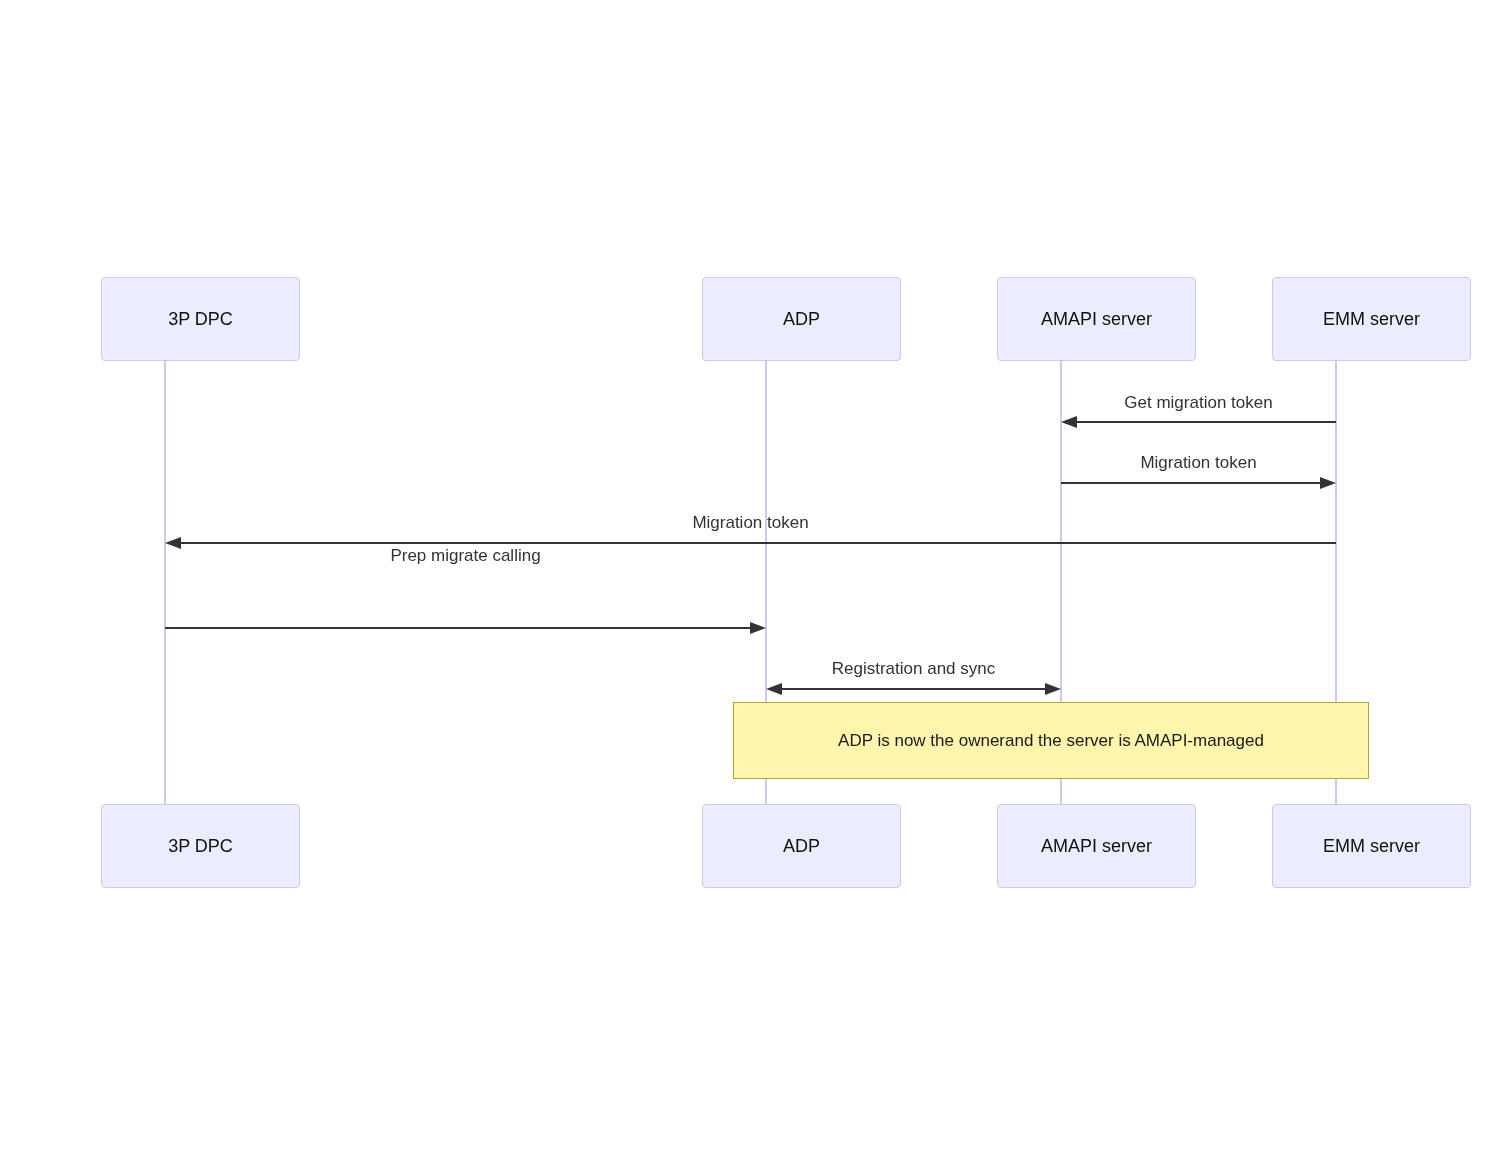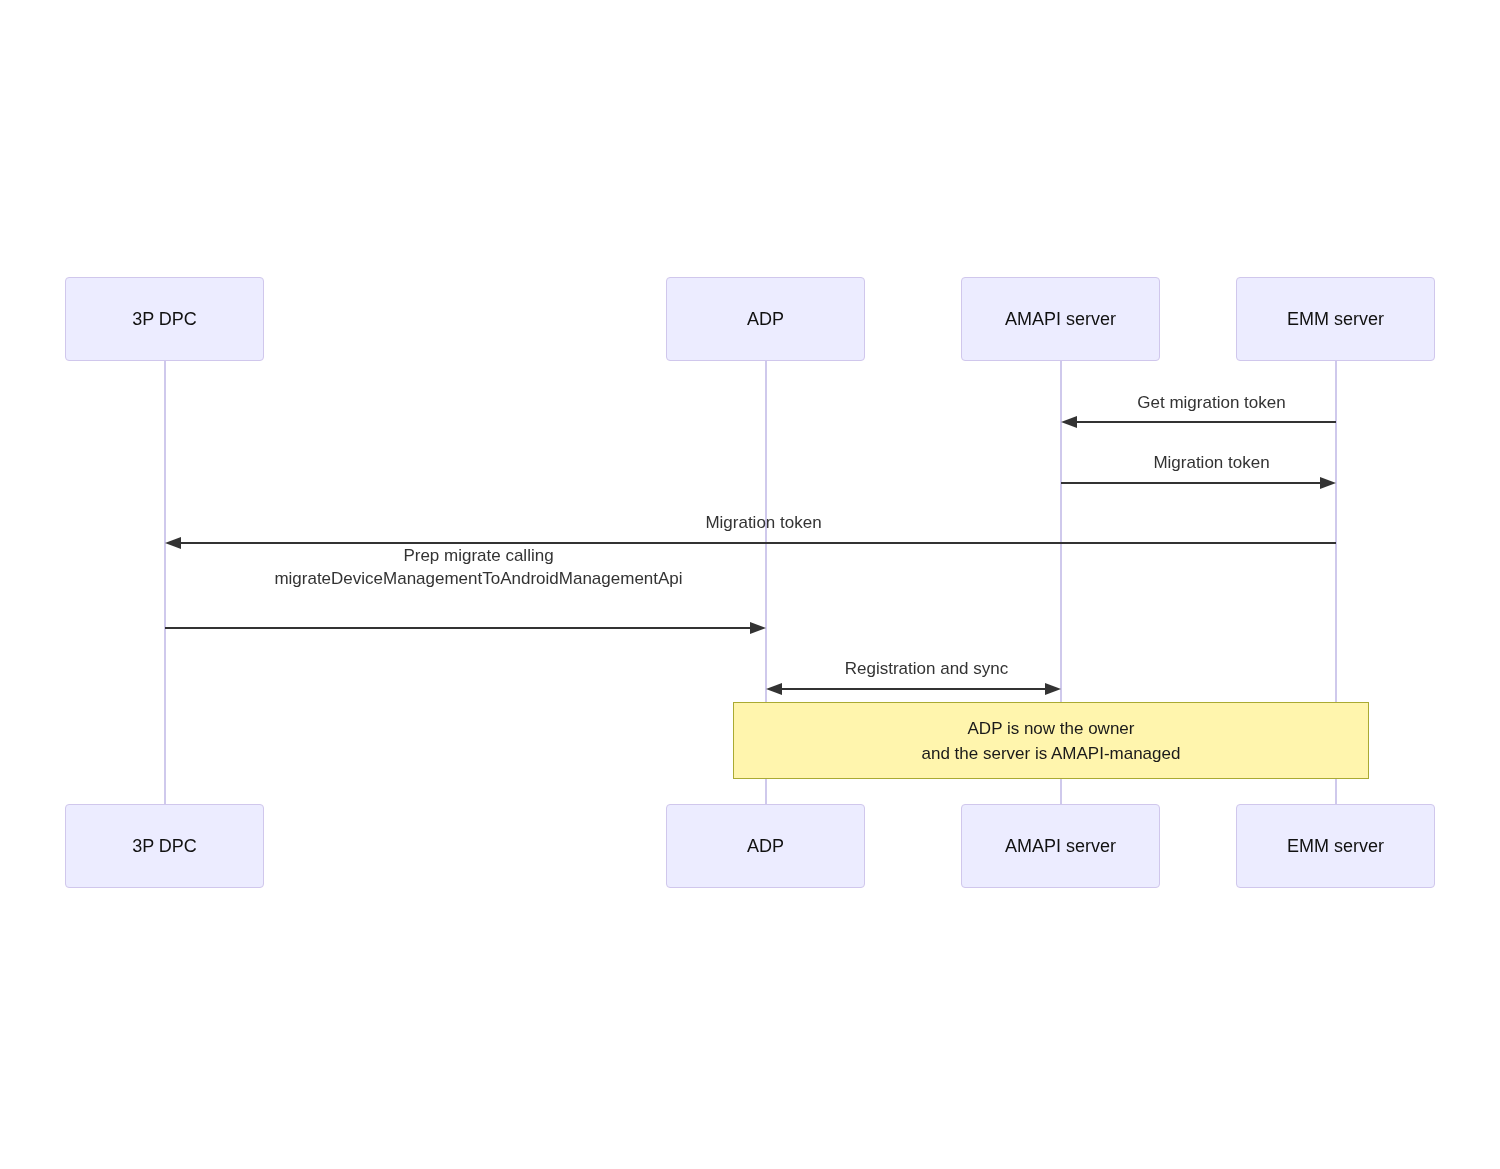--- a/index.html
+++ b/index.html
@@ -28,29 +28,29 @@
     height: 84px;
     background: #ECECFF;
     border: 1px solid #d0c7ec;
     border-radius: 4px;
     box-sizing: border-box;
     display: flex;
     align-items: center;
     justify-content: center;
     font-size: 18px;
     color: #111111;
+    margin-left: 36px;
   }
   .msg-label {
     position: absolute;
     text-align: center;
     font-size: 17px;
     color: #333333;
     line-height: 23px;
     white-space: nowrap;
-    padding-left: 13px;
   }
   .msg-line {
     position: absolute;
     height: 2px;
     background: #333333;
   }
   .arrowhead {
     position: absolute;
     width: 0;
     height: 0;
@@ -62,21 +62,21 @@
   .note {
     position: absolute;
     left: 733px;
     top: 702px;
     width: 636px;
     height: 77px;
     background: #FFF5AD;
     border: 1px solid #AAAA33;
     box-sizing: border-box;
     display: flex;
-    flex-direction: column;
+    flex-direction: row;
     align-items: center;
     justify-content: center;
     font-size: 17px;
     line-height: 25px;
     color: #1a1a1a;
     text-align: center;
   }
 </style>
 </head>
 <body>
@@ -108,21 +108,20 @@
   <div class="msg-label" style="left:1061px; width:275px; top:451px">Migration token</div>
   <div class="msg-line" style="left:1061px; width:261px; top:482px"></div>
   <div class="arrowhead right" style="left:1320px; top:477px"></div>
 
   <div class="msg-label" style="left:165px; width:1171px; top:511px">Migration token</div>
   <div class="msg-line" style="left:179px; width:1157px; top:542px"></div>
   <div class="arrowhead left" style="left:165px; top:537px"></div>
 
   <div class="msg-label" style="left:165px; width:601px; top:544px">
     <div>Prep migrate calling</div>
-    <div>migrateDeviceManagementToAndroidManagementApi</div>
   </div>
   <div class="msg-line" style="left:165px; width:587px; top:627px"></div>
   <div class="arrowhead right" style="left:750px; top:622px"></div>
 
   <div class="msg-label" style="left:766px; width:295px; top:657px">Registration and sync</div>
   <div class="msg-line" style="left:780px; width:267px; top:688px"></div>
   <div class="arrowhead left" style="left:766px; top:683px"></div>
   <div class="arrowhead right" style="left:1045px; top:683px"></div>
 
   <div class="note">

